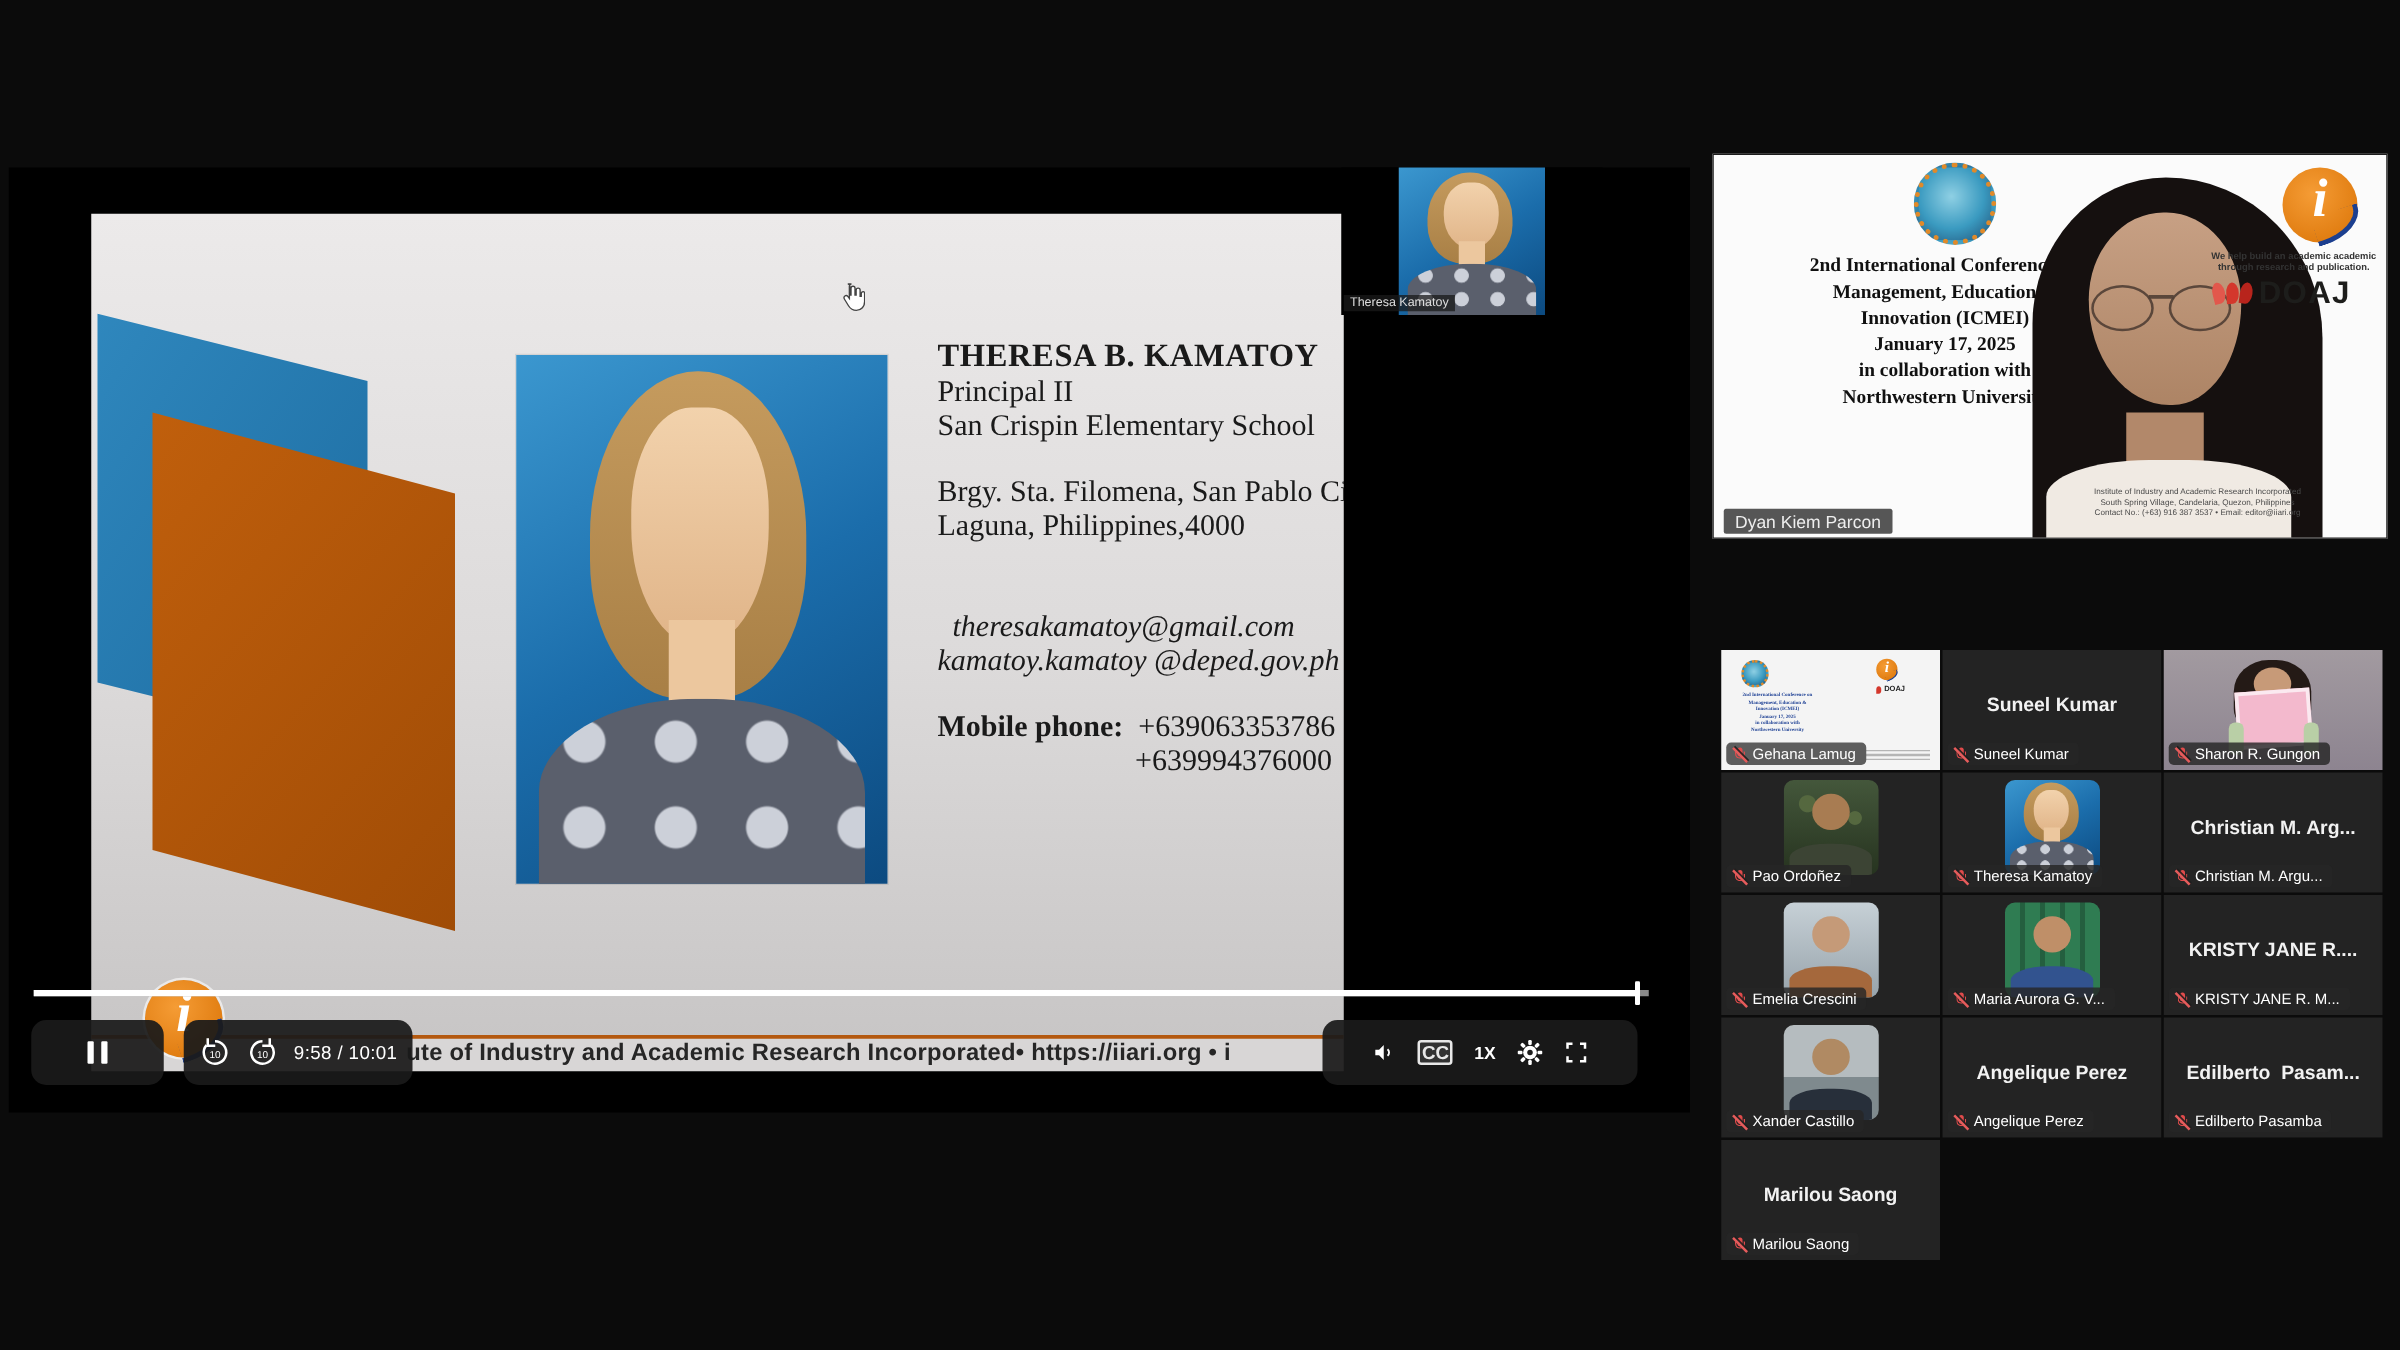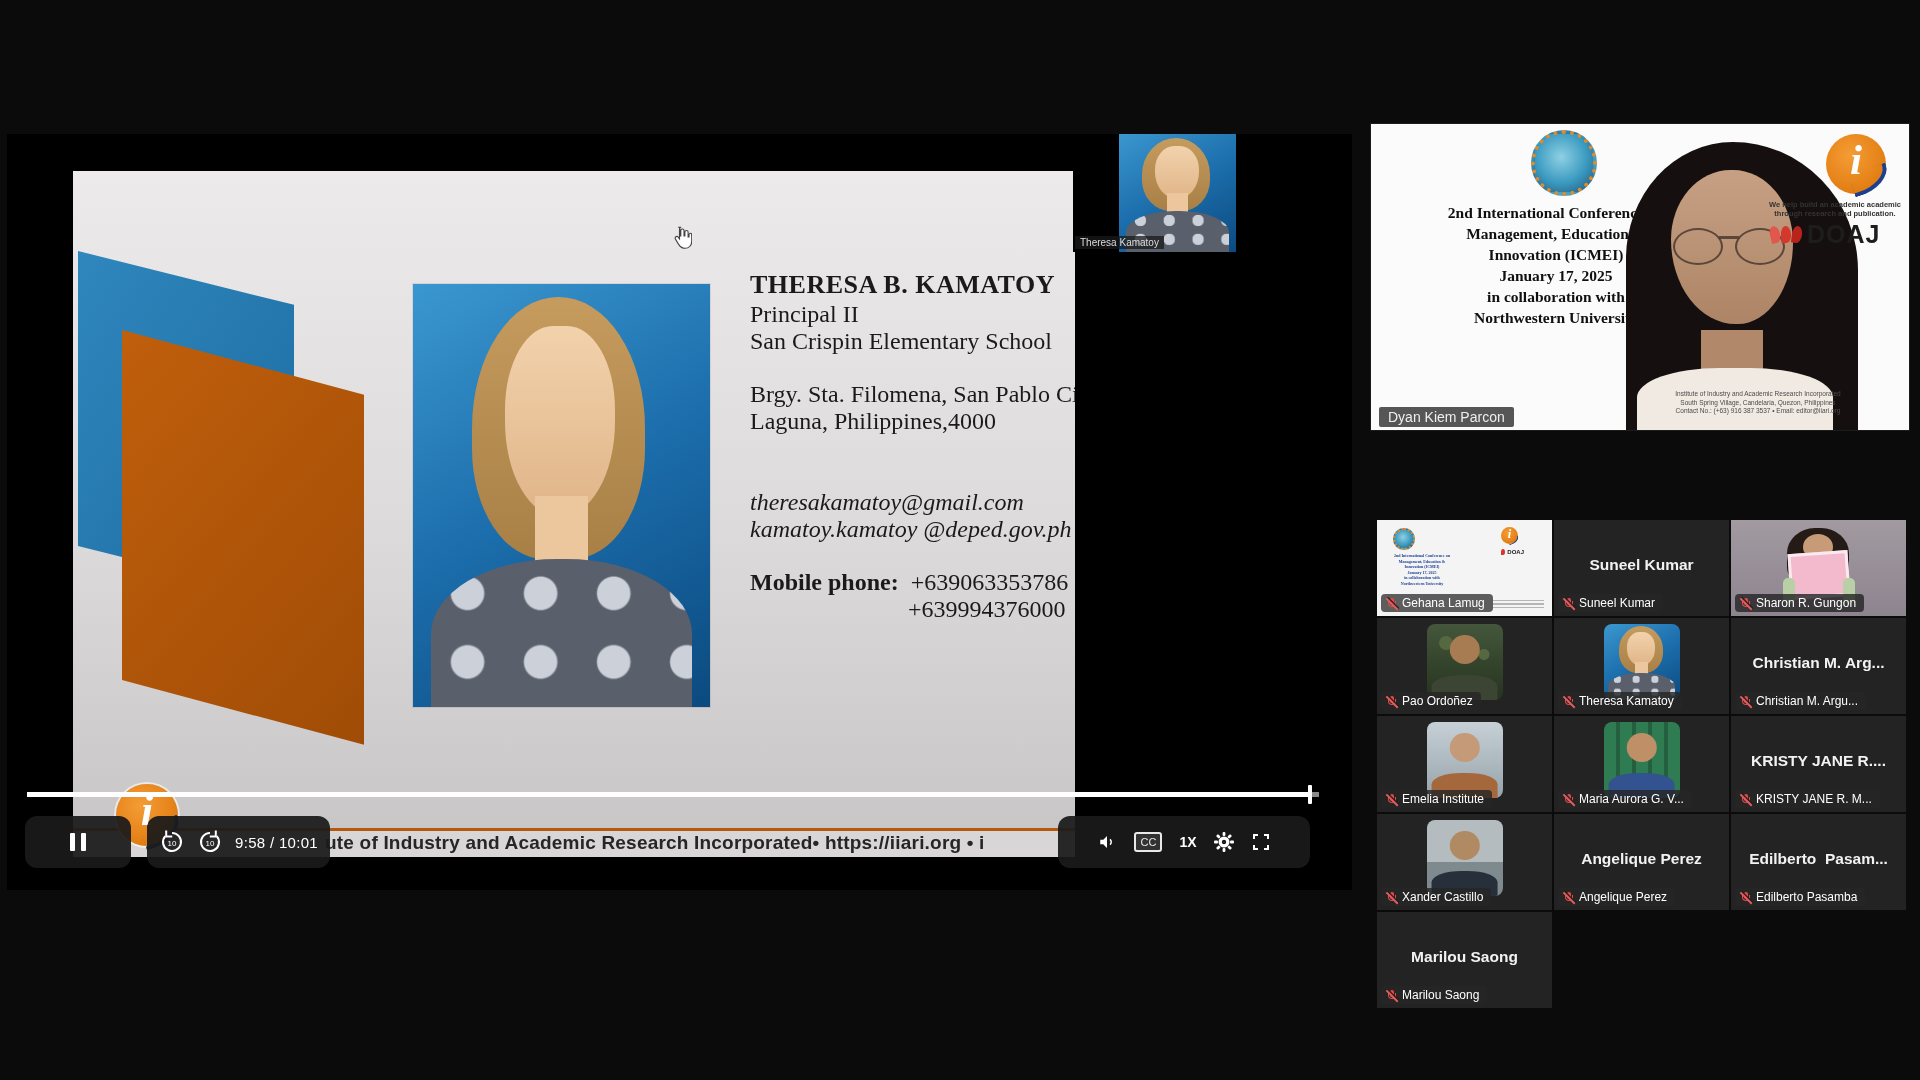--- a/index.html
+++ b/index.html
@@ -22,21 +22,21 @@
   .po-hair{position:absolute;left:20%;top:3%;width:58%;height:62%;background:linear-gradient(#c59b5e,#a87f45);border-radius:50% 50% 42% 42%;}
   .po-face{position:absolute;left:31%;top:10%;width:37%;height:45%;background:linear-gradient(#f2d2ac,#e0b488);border-radius:48% 48% 55% 55%;}
   .po-neck{position:absolute;left:41%;top:50%;width:18%;height:16%;background:#ecc79e;}
   .po-dress{position:absolute;left:6%;bottom:-2%;width:88%;height:37%;border-radius:48% 48% 0 0;
             background-color:#5a5f6c;background-image:radial-gradient(circle,#ccd0d9 32%,transparent 35%);background-size:28% 44%;}
 
   .slide-text{position:absolute;left:677px;top:100px;color:#1a1a1a;
               font-family:"Liberation Serif",serif;font-size:24px;line-height:27px;white-space:nowrap;}
   .st-name{font-size:26px;font-weight:bold;letter-spacing:.5px;margin-bottom:3px;}
   .st-gap1{margin-top:26px;}
-  .st-gap2{margin-top:54px;font-style:italic;}
+  .st-gap2{margin-top:54px;font-style:italic;margin-left:12px;}
   .st-em{font-style:italic;}
   .m-row{margin-top:26px;}
   .m-label{font-weight:bold;}
   .m-row2{margin-left:158px;}
 
   
   .iiari{position:relative;border-radius:50%;background:radial-gradient(circle at 40% 35%,#f59c35,#e07c10 75%);}
   .iiari::before{content:"i";position:absolute;left:0;right:0;top:48%;transform:translateY(-58%);
                  text-align:center;color:#fff;font-family:"Liberation Serif",serif;font-style:italic;font-weight:bold;
                  font-size:calc(var(--d)*0.72);line-height:1;}
@@ -66,21 +66,21 @@
   .pill{position:absolute;top:682px;height:52px;background:rgba(26,26,26,.93);border-radius:12px;
         display:flex;align-items:center;justify-content:center;gap:16px;z-index:8;color:#fff;}
   .pill-play{left:18px;width:106px;}
   .pill-time{left:140px;width:183px;gap:12px;}
   .pill-right{left:1051px;width:252px;gap:17px;}
   .pause{display:flex;gap:6px;cursor:pointer;}
   .pause i{width:5px;height:18px;background:#fff;border-radius:1px;}
   .skip{position:relative;width:26px;height:26px;cursor:pointer;}
   .time{font-size:15px;letter-spacing:.3px;white-space:nowrap;}
   .cc{width:24px;height:16px;border:2px solid #e8e8e8;border-radius:3px;display:flex;align-items:center;
-      justify-content:center;font-size:11px;font-weight:normal;color:#e8e8e8;background:rgba(90,90,90,.4);cursor:pointer;}
+      justify-content:center;font-size:15px;font-weight:bold;color:#e8e8e8;background:rgba(90,90,90,.4);cursor:pointer;}
   .speed{font-size:14px;font-weight:bold;cursor:pointer;}
   .ctl{cursor:pointer;display:flex;}
 
   
   .cursor{position:absolute;left:663px;top:92px;z-index:20;pointer-events:none;}
 
   
   .speaker{position:absolute;left:1370px;top:123px;width:540px;height:308px;background:#fbfbfb;overflow:hidden;
            border:1px solid #1c1c1c;box-sizing:border-box;}
   .icmei{border-radius:50%;border:4px dotted #e08a2a;box-sizing:border-box;
@@ -424,21 +424,21 @@
 
     <div class="tile">
       <div class="av av-emelia">
           <i class="hd"></i>
           <i class="bd"></i>
         </div>
       <span class="tag">
           <span class="mic">
             <i></i>
           </span>
-          <span>Emelia Institute</span>
+          <span>Emelia Crescini</span>
         </span>
     </div>
 
     <div class="tile">
       <div class="av av-maria">
           <i class="hd"></i>
           <i class="bd"></i>
         </div>
       <span class="tag">
           <span class="mic">

